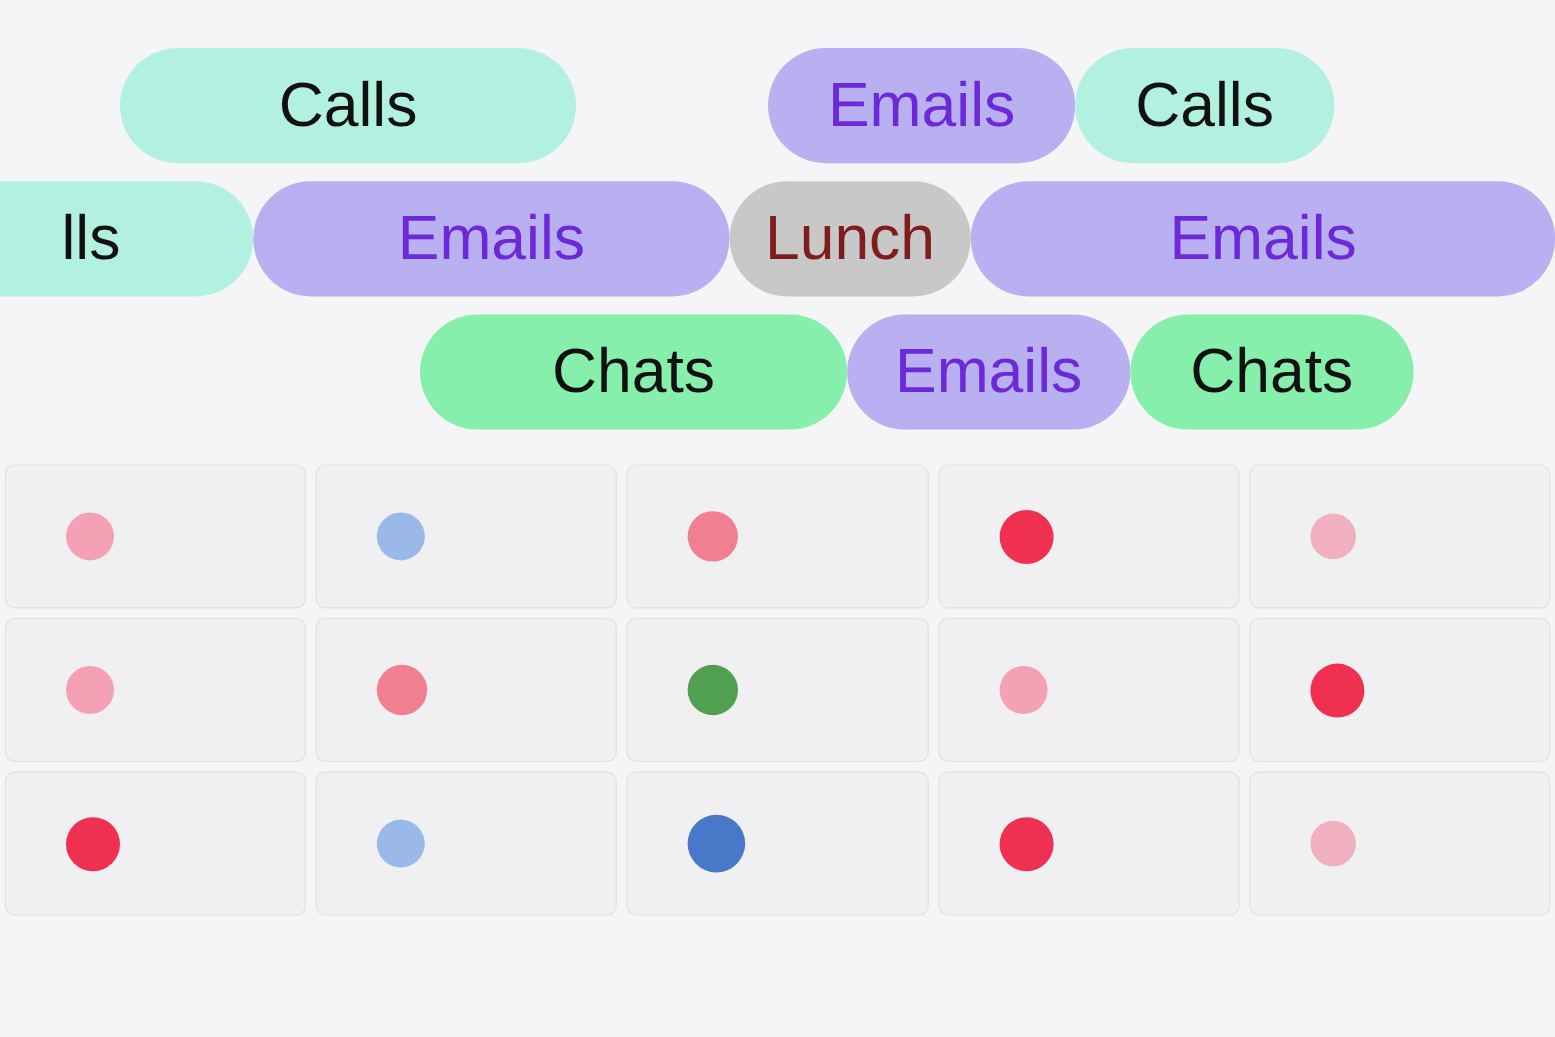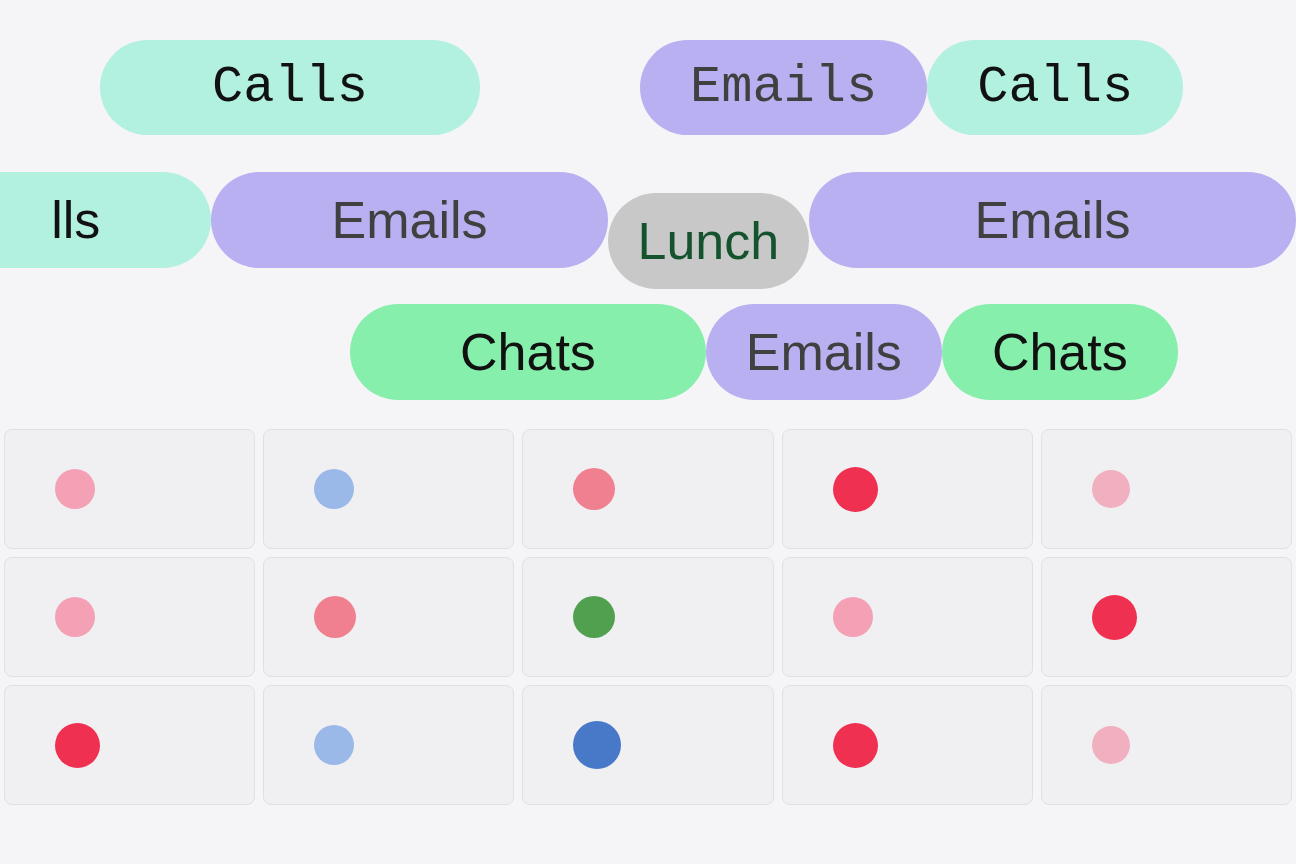--- a/index.html
+++ b/index.html
@@ -28,32 +28,31 @@
       white-space: nowrap;
     }
 
     .tag-mint {
       background-color: #b2f0e0;
       color: #111;
     }
 
     .tag-purple {
       background-color: #b8b0f0;
-      color: #404040;
+      color: #6d28d9;
     }
 
     .tag-yellow {
       background-color: #86efac;
       color: #111;
     }
 
     .tag-gray {
       background-color: #c8c8c8;
-      color: #14532d;
-      margin-top: 43px;
+      color: #7f1d1d;
     }
 
     
     .grid-section {
       display: grid;
       grid-template-columns: repeat(5, 1fr);
       gap: 0;
       padding: 0;
     }
 
@@ -117,21 +116,21 @@
 
     
     .rows-container {
       overflow: hidden;
     }
   </style>
 </head>
 <body>
 
 <div class="rows-container">
-  <div style="display:flex; align-items:center; padding: 40px 0 15px 100px; gap: 0; font-family: Liberation Mono, monospace;">
+  <div style="display:flex; align-items:center; padding: 40px 0 15px 100px; gap: 0;">
     <div class="tag tag-mint" style="width: 380px; border-radius: 50px; font-size: 52px;">Calls</div>
     <div style="width: 160px;"></div>
     <div class="tag tag-purple" style="border-radius: 50px; font-size: 52px; padding: 18px 50px;">Emails</div>
     <div class="tag tag-mint" style="border-radius: 50px; font-size: 52px; padding: 18px 50px;">Calls</div>
   </div>
 
   <div style="display:flex; align-items:center; padding: 0 0 15px 0; gap: 0; margin-left: -60px;">
     <div class="tag tag-mint" style="width: 280px; border-radius: 50px; font-size: 52px; padding: 18px 30px;">lls</div>
     <div class="tag tag-purple" style="border-radius: 50px; font-size: 52px; padding: 18px 120px;">Emails</div>
     <div class="tag tag-gray" style="border-radius: 50px; font-size: 52px; padding: 18px 30px;">Lunch</div>

